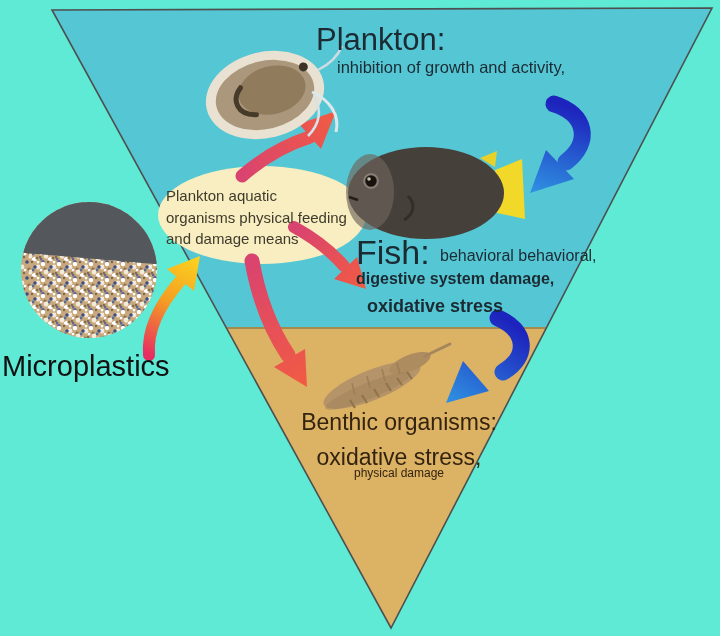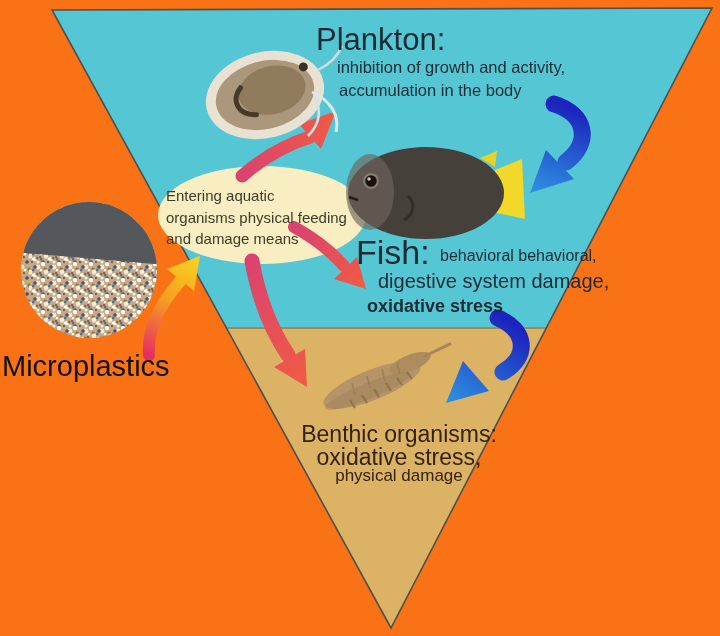--- a/index.html
+++ b/index.html
@@ -1,35 +1,35 @@
 <!DOCTYPE html>
 <html style="--color-water: #55c7d4; --color-sediment: #dcb264; --color-sediment-line: #a38b50; --color-outline: #4d5050; --color-ellipse-fill: #f8eec1; --color-heading-text: #1b2a33; --color-ellipse-text: #3f3b2c; --color-benthic-text: #33230f; --color-label-text: #111111; --color-red-arrow-start: #d94370; --color-red-arrow-end: #f15b43; --color-orange-arrow-start: #e72e62; --color-orange-arrow-mid: #f59d22; --color-orange-arrow-end: #fbd51f; --color-blue-arrow-start: #1d23bd; --color-blue-arrow-end: #2f93e2;"><head>
 <meta charset="utf-8">
 <style>
   html,body{margin:0;padding:0;background:#ffffff;}
   .stage{
-    position:relative;width:720px;height:636px;background:#f97316;overflow:hidden;
+    position:relative;width:720px;height:636px;background:#5eead4;overflow:hidden;
     font-family:"Liberation Sans","DejaVu Sans",sans-serif;
   }
   .stage svg{position:absolute;left:0;top:0;}
   .txt{position:absolute;white-space:nowrap;color:var(--color-heading-text,#1b2a33);}
   .plankton-heading{left:316px;top:22px;font-size:31px;font-weight:500;}
   .plankton-line1{left:337px;top:58px;font-size:16.5px;font-weight:500;text-align:right;}
   .plankton-line2{left:339px;top:81px;font-size:16.5px;font-weight:500;}
   .ellipse-text{left:166px;top:185px;font-size:15px;line-height:21.5px;
     color:var(--color-ellipse-text,#3f3b2c);font-weight:500;}
   .ellipse-text span{display:block;}
   .fish-heading{left:356px;top:233px;font-size:34px;font-weight:500;}
   .fish-suffix{left:440px;top:247px;font-size:16px;font-weight:500;}
-  .fish-line1{left:378px;top:270px;font-size:20px;font-weight:400;}
+  .fish-line1{left:356px;top:270px;font-size:16px;font-weight:700;}
   .fish-line2{left:367px;top:296px;font-size:18px;font-weight:700;}
   .benthic{left:244px;width:310px;text-align:center;color:var(--color-benthic-text,#33230f);}
-  .benthic-heading{top:409px;font-size:23px;font-weight:500;margin-top:12px;}
+  .benthic-heading{top:409px;font-size:23px;font-weight:500;}
   .benthic-line1{top:444px;font-size:23px;font-weight:500;}
-  .benthic-line2{top:466px;font-size:17px;font-weight:500;}
+  .benthic-line2{top:466px;font-size:12px;font-weight:500;}
   .microplastics-label{left:2px;top:350px;font-size:29px;color:var(--color-label-text,#111);}
   
   .water-fill{fill:var(--color-water,#55c7d4);}
   .sediment-fill{fill:var(--color-sediment,#dcb264);}
   .sediment-line{stroke:var(--color-sediment-line,#a38b50);}
   .triangle-outline{fill:none;stroke:var(--color-outline,#4d5050);stroke-width:1.6;}
   .ellipse-bg{fill:var(--color-ellipse-fill,#f8eec1);}
   .stop-red-start{stop-color:var(--color-red-arrow-start,#d94370);}
   .stop-red-end{stop-color:var(--color-red-arrow-end,#f15b43);}
   .stop-orange-start{stop-color:var(--color-orange-arrow-start,#e72e62);}
@@ -173,24 +173,23 @@
     <g clip-path="url(#photoClip)">
       <rect x="21" y="202" width="137" height="137" fill="#c9a87d"></rect>
       <rect x="21" y="202" width="137" height="137" fill="url(#speck)"></rect>
       <rect x="21" y="202" width="137" height="137" fill="url(#speck)" transform="translate(8 5)"></rect>
       <path d="M 14 252 L 165 265 L 165 188 L 14 188 Z" fill="#54575c"></path>
     </g>
   </svg>
 
   <div class="txt plankton-heading">Plankton:</div>
   <div class="txt plankton-line1">inhibition of growth and activity,</div>
-  <div class="txt plankton-line2">accumulation in the body</div>
 
   <div class="txt ellipse-text">
-    <span>Entering aquatic</span>
+    <span>Plankton aquatic</span>
     <span>organisms physical feeding</span>
     <span>and damage means</span>
   </div>
 
   <div class="txt fish-heading">Fish:</div>
   <div class="txt fish-suffix">behavioral behavioral,</div>
   <div class="txt fish-line1">digestive system damage,</div>
   <div class="txt fish-line2">oxidative stress</div>
 
   <div class="txt benthic benthic-heading">Benthic organisms:</div>

